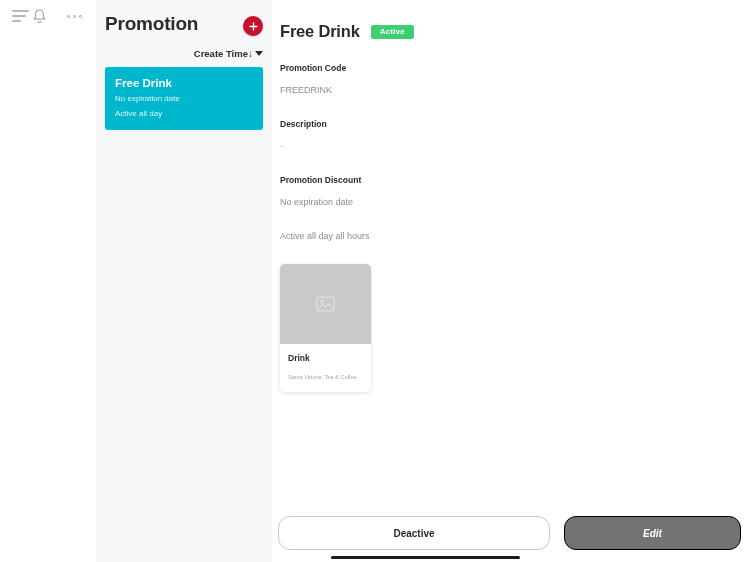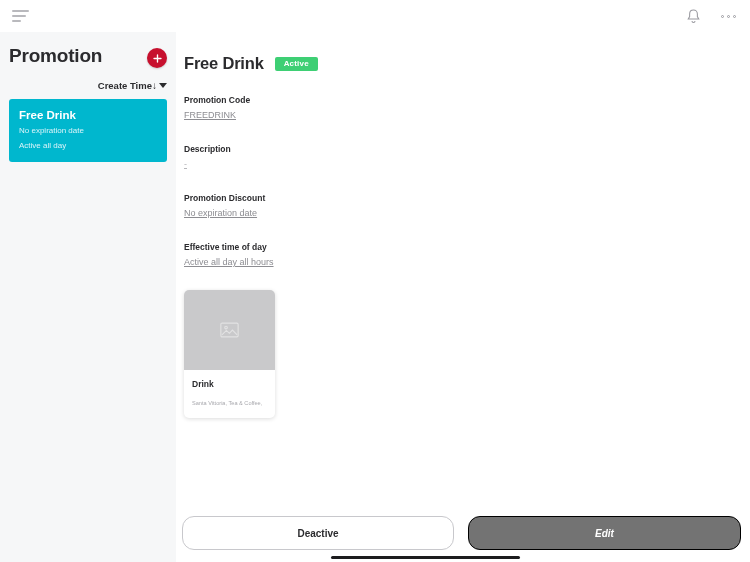--- a/index.html
+++ b/index.html
@@ -6,21 +6,21 @@
   html, body {
     width: 750px; height: 562px;
     font-family: "Liberation Sans", sans-serif;
     background: #ffffff;
     overflow: hidden;
   }
   #app {
     position: relative;
     width: 750px; height: 562px;
     display: flex;
-    flex-direction: column;
+    flex-direction: row;
     justify-content: flex-end;
   }
 
   
   .topbar {
     height: 32px;
     flex: 0 0 32px;
     background: #ffffff;
     display: flex;
     align-items: center;
@@ -194,22 +194,21 @@
   .field-label {
     font-size: 8.5px;
     font-weight: bold;
     color: #2b2b2e;
     line-height: 12px;
   }
   .field-value {
     font-size: 9px;
     color: #8d8d92;
     line-height: 13px;
-    margin-top: 3px;
-    text-decoration: underline;
+    margin-top: 10px;
   }
   .field-value.dash {
     color: #b5b5b9;
     font-size: 9px;
     letter-spacing: 0;
   }
 
   
   .items-row { margin-top: 10px; }
   .item-card {
@@ -366,21 +365,20 @@
           <div class="field-label">Description</div>
           <div class="field-value dash">-</div>
         </div>
 
         <div class="field">
           <div class="field-label">Promotion Discount</div>
           <div class="field-value">No expiration date</div>
         </div>
 
         <div class="field">
-          <div class="field-label">Effective time of day</div>
           <div class="field-value">Active all day all hours</div>
         </div>
 
 
         <div class="field">
           <div class="items-row">
             <div class="item-card">
               <div class="item-thumb">
                 <svg width="19" height="16" viewBox="0 0 22 18" fill="none" stroke="#e2e2e3" stroke-width="1.3">
                   <rect x="1" y="1" width="20" height="16" rx="1.5"></rect>

